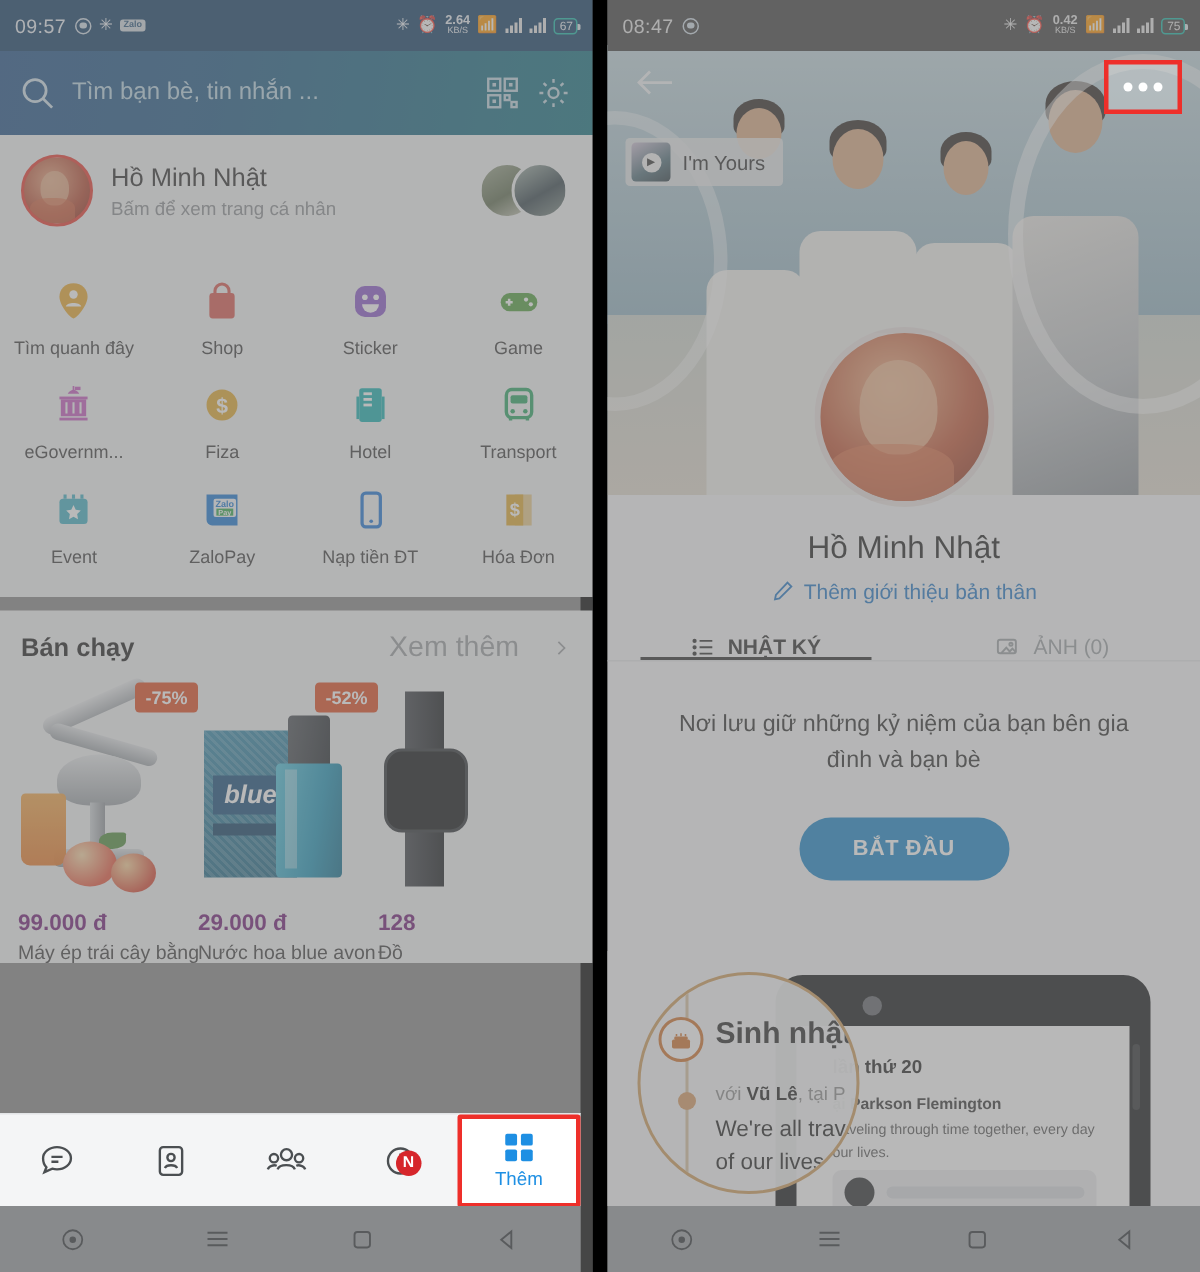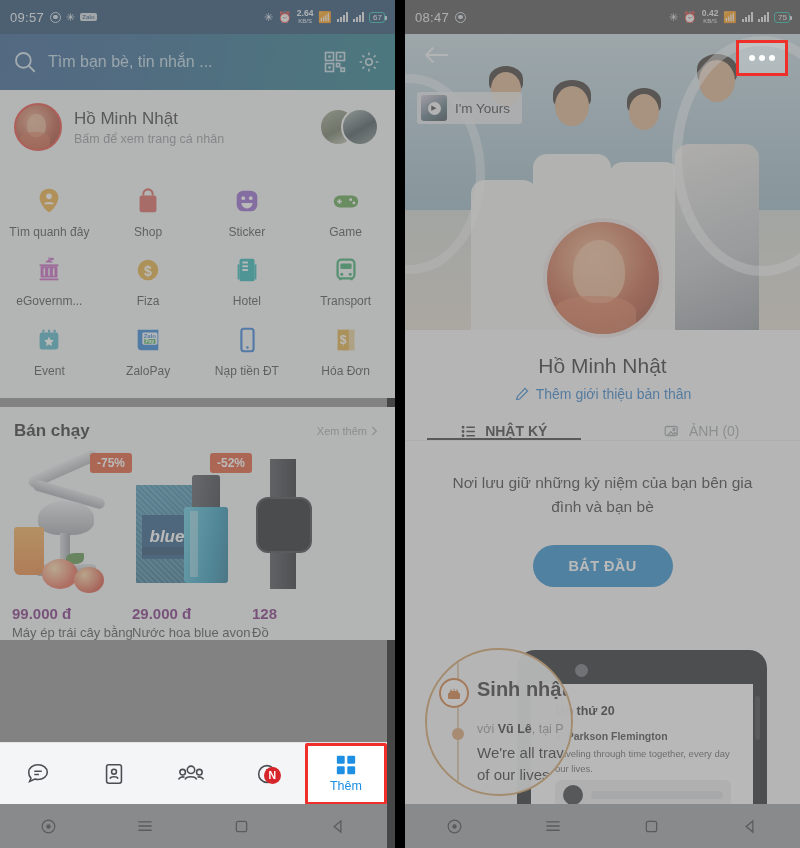--- a/index.html
+++ b/index.html
@@ -101,21 +101,21 @@
   .gi{ width:34px;height:34px; display:flex;align-items:center;justify-content:center }
   .gl{
     font-size:12px; color:#3a3a3a; text-align:center; line-height:1.2;
     max-width:84px; word-break:break-word;
   }
 
   
   #sell-section{ position:relative; background:#f2f3f4; margin-top:9px; z-index:3; }
   #sell-head{ display:flex; align-items:center; padding:14px 14px 8px }
   #sell-title{ flex:1; font-size:17px; font-weight:700; color:#1c1c1c }
-  #sell-more{ font-size:11px; color:#9a9ea1; display:flex; align-items:center; gap:0 }
+  #sell-more{ font-size:19px; color:#9a9ea1; display:flex; align-items:center; gap:21px }
   #product-list{ display:flex; padding:0 12px; }
   .product-card{ width:120px; flex:0 0 120px; position:relative }
   .prod-img{
     height:150px; position:relative; overflow:hidden;
   }
   .badge{
     position:absolute; top:4px; right:0px; background:#e04a1e; color:#fff;
     font-size:12px; font-weight:700; padding:3px 7px; border-radius:3px; z-index:6;
   }
   .prod-price{ font-size:15px; color:#701a75; font-weight:700; margin-top:6px }
@@ -130,21 +130,21 @@
   .juicer .base{position:absolute;left:24px;top:115px;width:60px;height:12px;background:linear-gradient(180deg,#d9dde0,#8f9599);border-radius:4px}
   .juicer .glass{position:absolute;left:2px;top:78px;width:30px;height:48px;background:linear-gradient(180deg,#f3a13c,#e9731d);border-radius:3px 3px 6px 6px;opacity:.95}
   .juicer .orange{position:absolute;left:30px;top:110px;width:36px;height:30px;border-radius:50%;background:radial-gradient(circle at 35% 30%,#fcd9a5,#e8543b 70%)}
   .juicer .orange2{position:absolute;left:62px;top:118px;width:30px;height:26px;border-radius:50%;background:radial-gradient(circle at 35% 30%,#fbd196,#d9452f 72%)}
   .juicer .leaf{position:absolute;left:54px;top:104px;width:18px;height:11px;border-radius:50% 10% 50% 10%;background:#4f8c3a}
 
   
   .perfume{ position:absolute; inset:0 }
   .perfume .box{position:absolute;left:4px;top:36px;width:62px;height:98px;background:linear-gradient(160deg,#2f86a8,#17617f);}
   .perfume .boxtex{position:absolute;inset:0;background:repeating-linear-gradient(45deg,rgba(255,255,255,.14) 0 2px,transparent 2px 4px)}
-  .perfume .blue{position:absolute;left:10px;top:66px;width:50px;height:44px;background:#134a78;display:flex;align-items:center;justify-content:center;color:#fff;font-size:17px;font-style:italic;font-weight:700}
+  .perfume .blue{position:absolute;left:10px;top:66px;width:50px;height:26px;background:#134a78;display:flex;align-items:center;justify-content:center;color:#fff;font-size:17px;font-style:italic;font-weight:700}
   .perfume .boxlabel{position:absolute;left:10px;top:98px;width:50px;height:8px;background:#0d3d63}
   .perfume .bottle{position:absolute;left:52px;top:58px;width:44px;height:76px;background:linear-gradient(100deg,#4fc4dd,#1b94b8 60%,#0d6b8c);border-radius:3px}
   .perfume .cap{position:absolute;left:60px;top:26px;width:28px;height:36px;background:linear-gradient(100deg,#4a4f55,#20252a);border-radius:3px}
   .perfume .shine{position:absolute;left:58px;top:62px;width:8px;height:66px;background:rgba(255,255,255,.35)}
 
   
   .watch{ position:absolute; inset:0 }
   .watch .band{position:absolute;left:18px;top:10px;width:26px;height:130px;background:linear-gradient(90deg,#3b3f45,#15181c)}
   .watch .face{position:absolute;left:4px;top:48px;width:56px;height:56px;border-radius:12px;background:#0c0e10;border:2px solid #2c3033}
 

